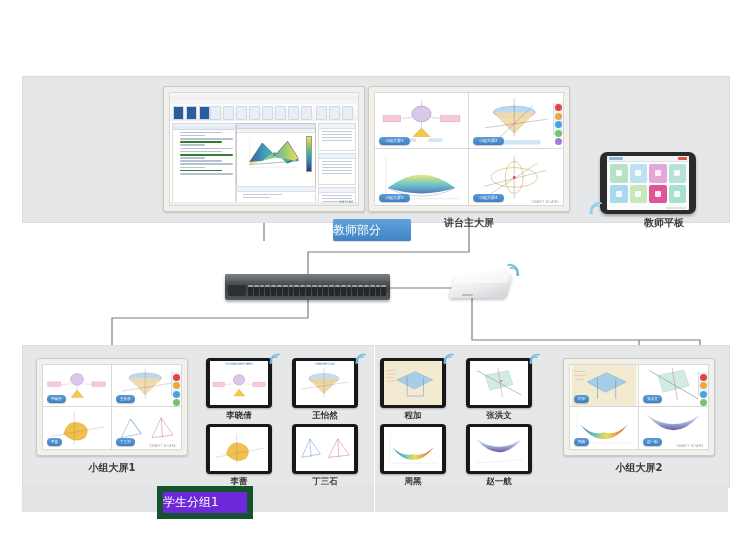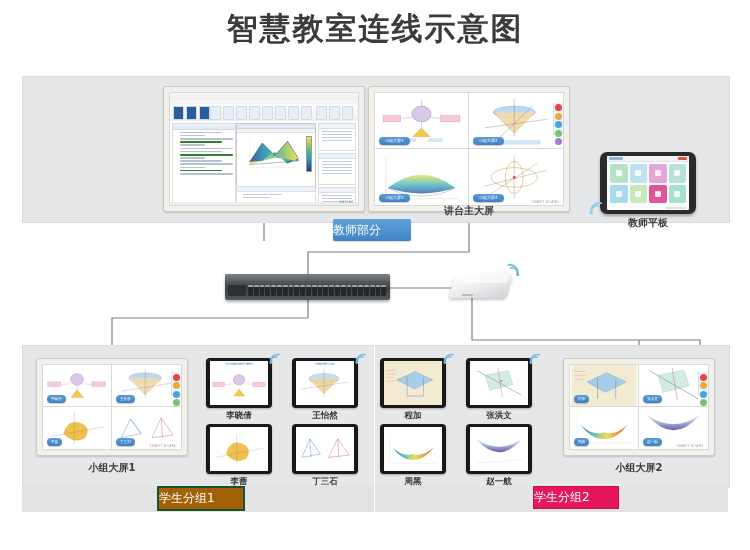--- a/index.html
+++ b/index.html
@@ -193,21 +193,21 @@
     text-align:left;white-space:nowrap;
   }
   .badge-teacher{
     left:333px;top:219px;width:78px;height:22px;line-height:22px;
     background:linear-gradient(#5fa3da,#3f83c4);
     font-size:12px;border-radius:2px;
     box-shadow:0 1px 1px rgba(0,0,0,.15);
   }
   .badge-g1{
     left:157px;top:486px;width:84px;height:21px;line-height:21px;
-    background:#a16207;border:2px solid #14532d;font-size:12px;
+    background:#6d28d9;border:6px solid #14532d;font-size:12px;
   }
   .badge-g2{
     left:533px;top:486px;width:84px;height:21px;line-height:21px;
     background:#e4175c;border:1px solid #c5104d;font-size:12px;
   }
 
   
   #grp-screen-1{left:36px;top:358px;width:152px;height:98px;}
   #grp-screen-2{left:563px;top:358px;width:152px;height:98px;}
 
@@ -227,21 +227,20 @@
     font-family:"DejaVu Sans",sans-serif;white-space:nowrap;
   }
 
   .swifi{position:absolute;}
 </style>
 </head>
 <body>
 
 <div id="root">
 
-  <div class="title">智慧教室连线示意图</div>
 
   <svg id="lines">
     <g stroke="#7d7d7d" stroke-width="1.2" fill="none">
 
       <path d="M469,212 L469,252 L308,252 L308,274"></path>
 
       <path d="M264,212 L264,241"></path>
 
       <path d="M390,288 L452,288"></path>
 
@@ -460,21 +459,21 @@
               </g>
               <circle cx="48" cy="32" r="1.6" fill="#e04c4c"></circle>
             </svg>
           </div>
           <div class="qlabel">小组大屏4</div>
         </div>
       </div>
       <div class="brandbar">SMART BOARD</div>
     </div>
   </div>
-  <div class="lbl" style="left:399px;top:204px;width:140px;">讲台主大屏</div>
+  <div class="lbl" style="left:399px;top:216px;width:140px;">讲台主大屏</div>
 
   <div class="badge badge-teacher">教师部分</div>
 
   <div id="tablet-teacher">
     <div class="tab-frame">
       <div class="tab-screen">
         <div class="tab-topbar">
           <span class="lt"></span>
             <span class="rt"></span>
         </div>
@@ -494,21 +493,21 @@
   </div>
   <div class="wifi" style="left:588px;top:200px;">
     <svg width="16" height="14" viewBox="0 0 16 14">
       <g fill="none" stroke="#8fcfe8" stroke-width="1.8" stroke-linecap="round">
         <path d="M3,11 A8,8 0 0 1 13,3.2"></path>
         <path d="M4,12.5 A5.2,5.2 0 0 1 10.6,6"></path>
       </g>
       <circle cx="3.2" cy="12.6" r="1.5" fill="#8fcfe8"></circle>
     </svg>
   </div>
-  <div class="lbl" style="left:608px;top:216px;width:80px;font-family:Liberation Serif, serif;">教师平板</div>
+  <div class="lbl" style="left:624px;top:216px;width:80px;font-family:Liberation Serif, serif;">教师平板</div>
 
   <div id="switch">
     <div class="sw-body">
       <div class="sw-top"></div>
       <div class="sw-left"></div>
       <div class="sw-ports">
         <i></i>
           <i></i>
           <i></i>
           <i></i>
@@ -918,15 +917,14 @@
               </svg>
           </div>
           <div class="qlabel narrow">赵一航</div>
         </div>
       </div>
       <div class="brandbar">SMART BOARD</div>
     </div>
   </div>
   <div class="lbl" style="left:579px;top:461px;width:120px;">小组大屏2</div>
 
-  <div class="badge badge-g2">学生分组2</div>
 
 </div>
 
 </body></html>

